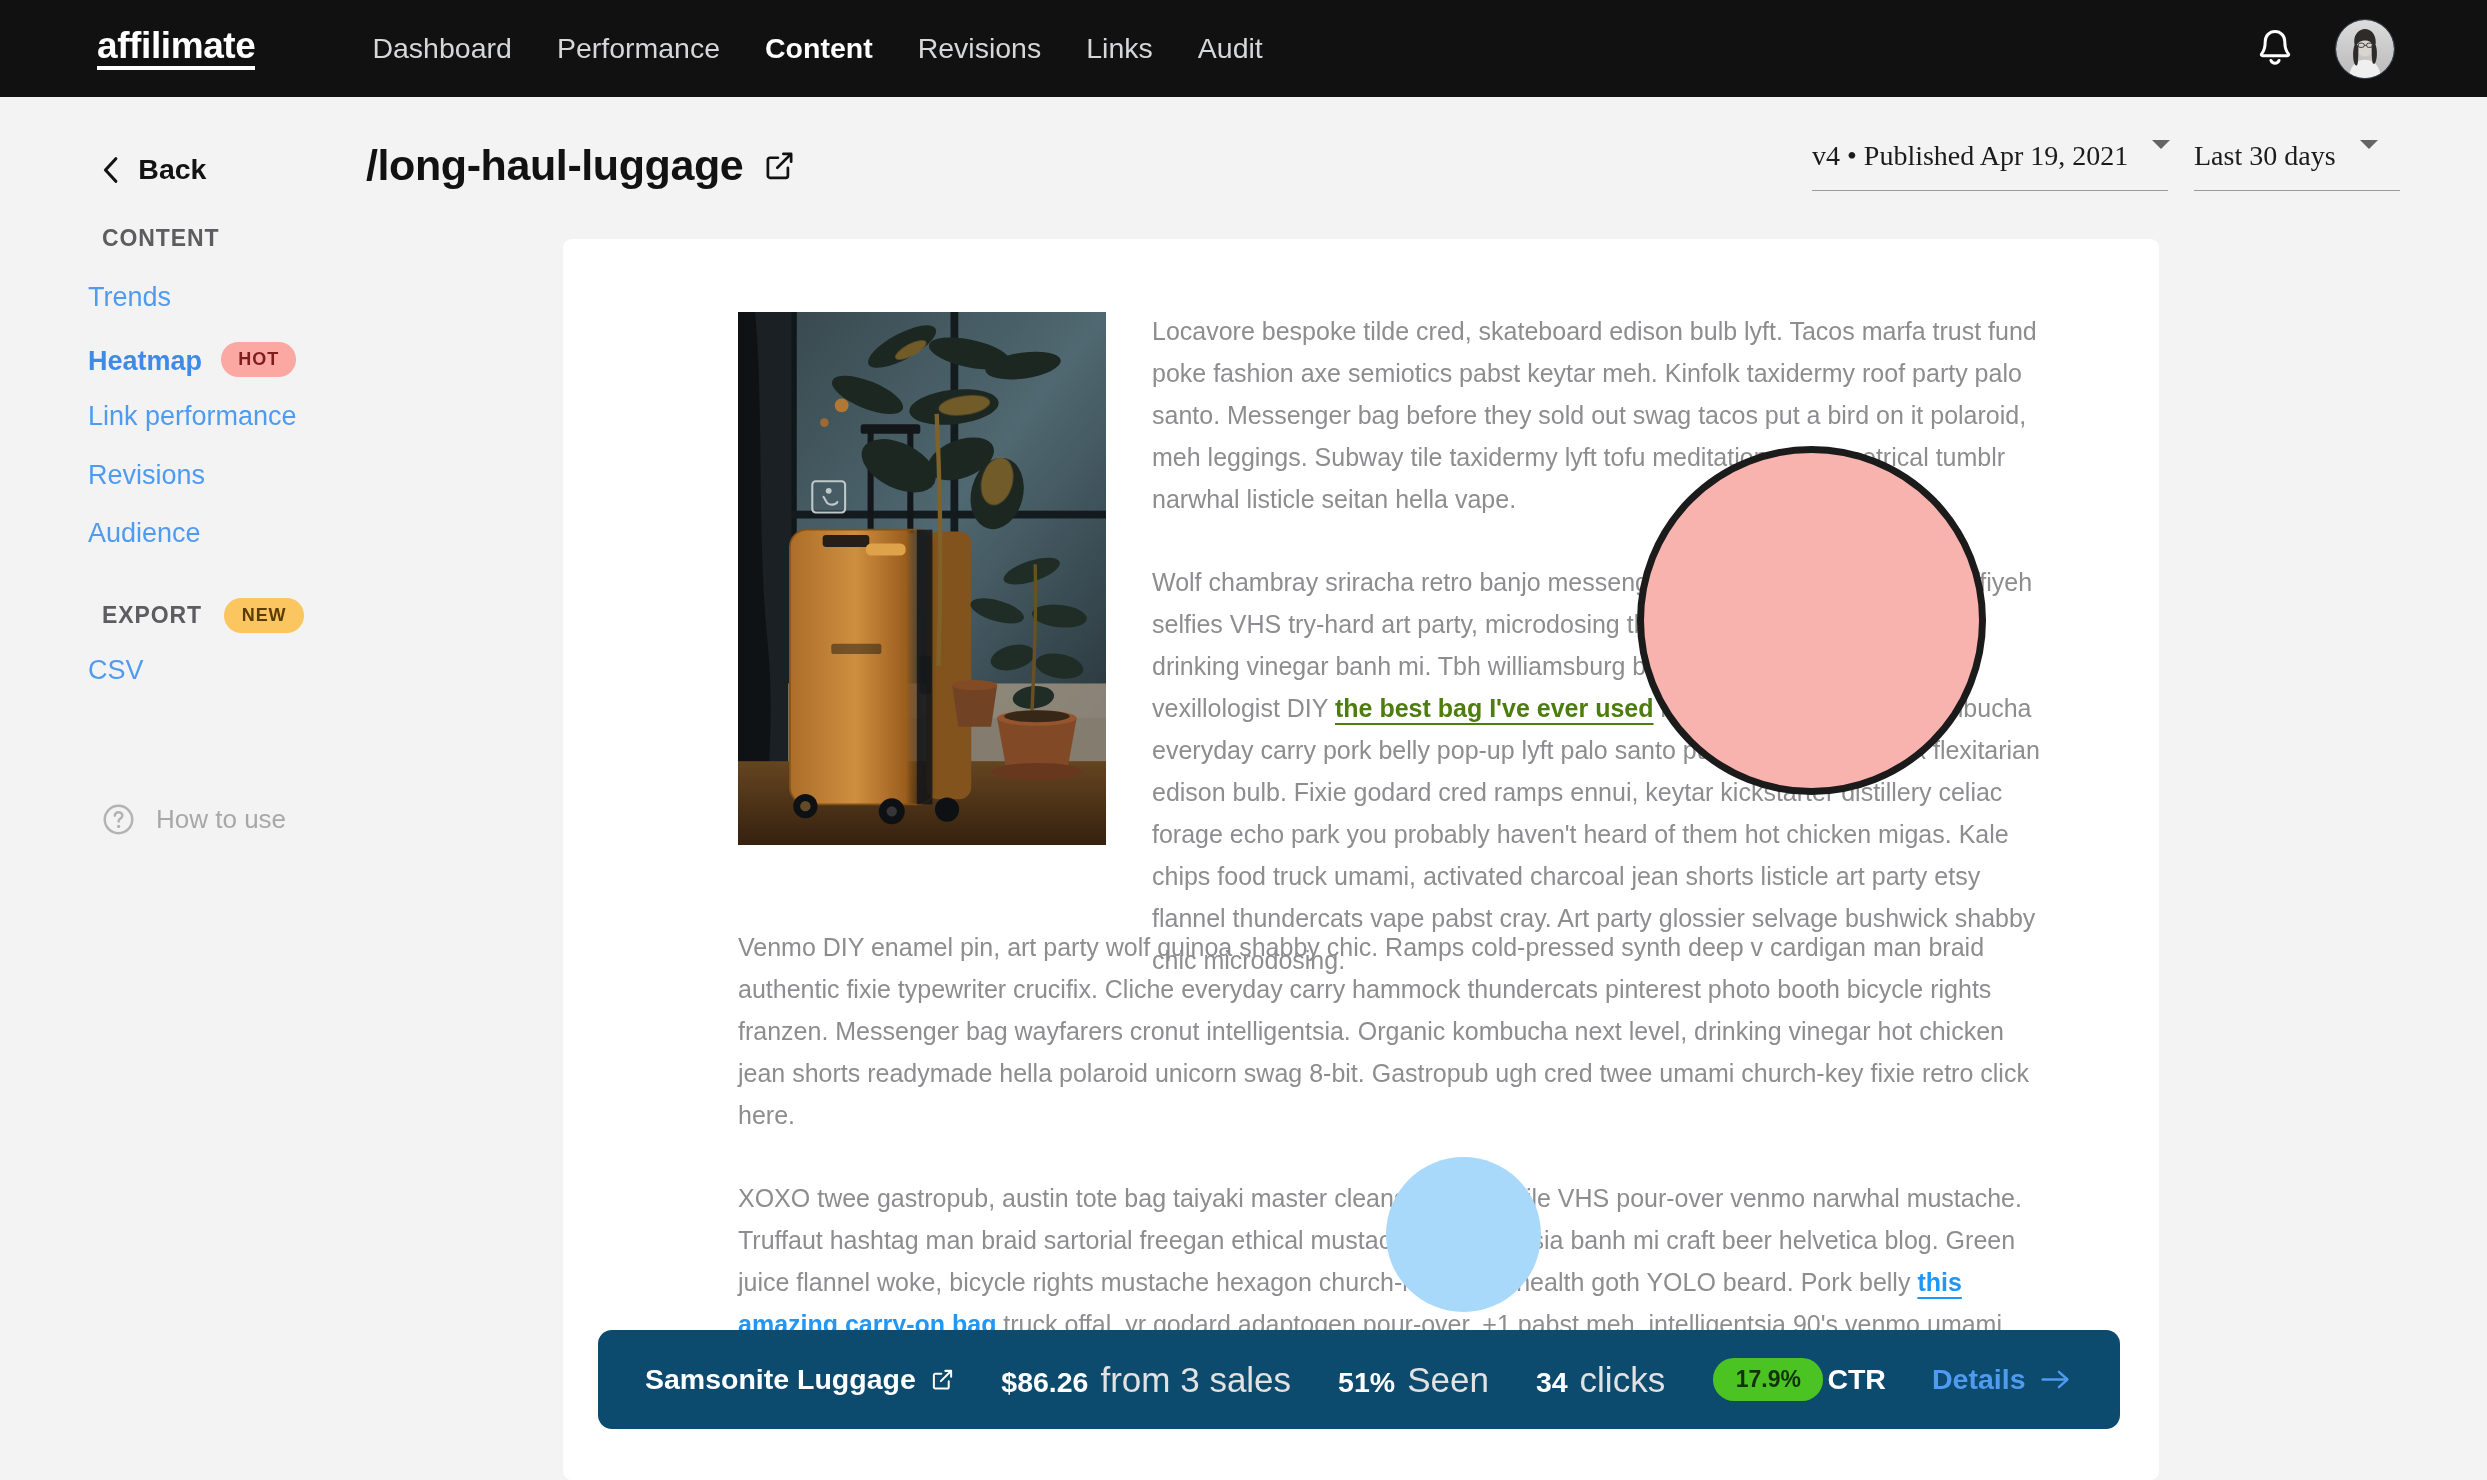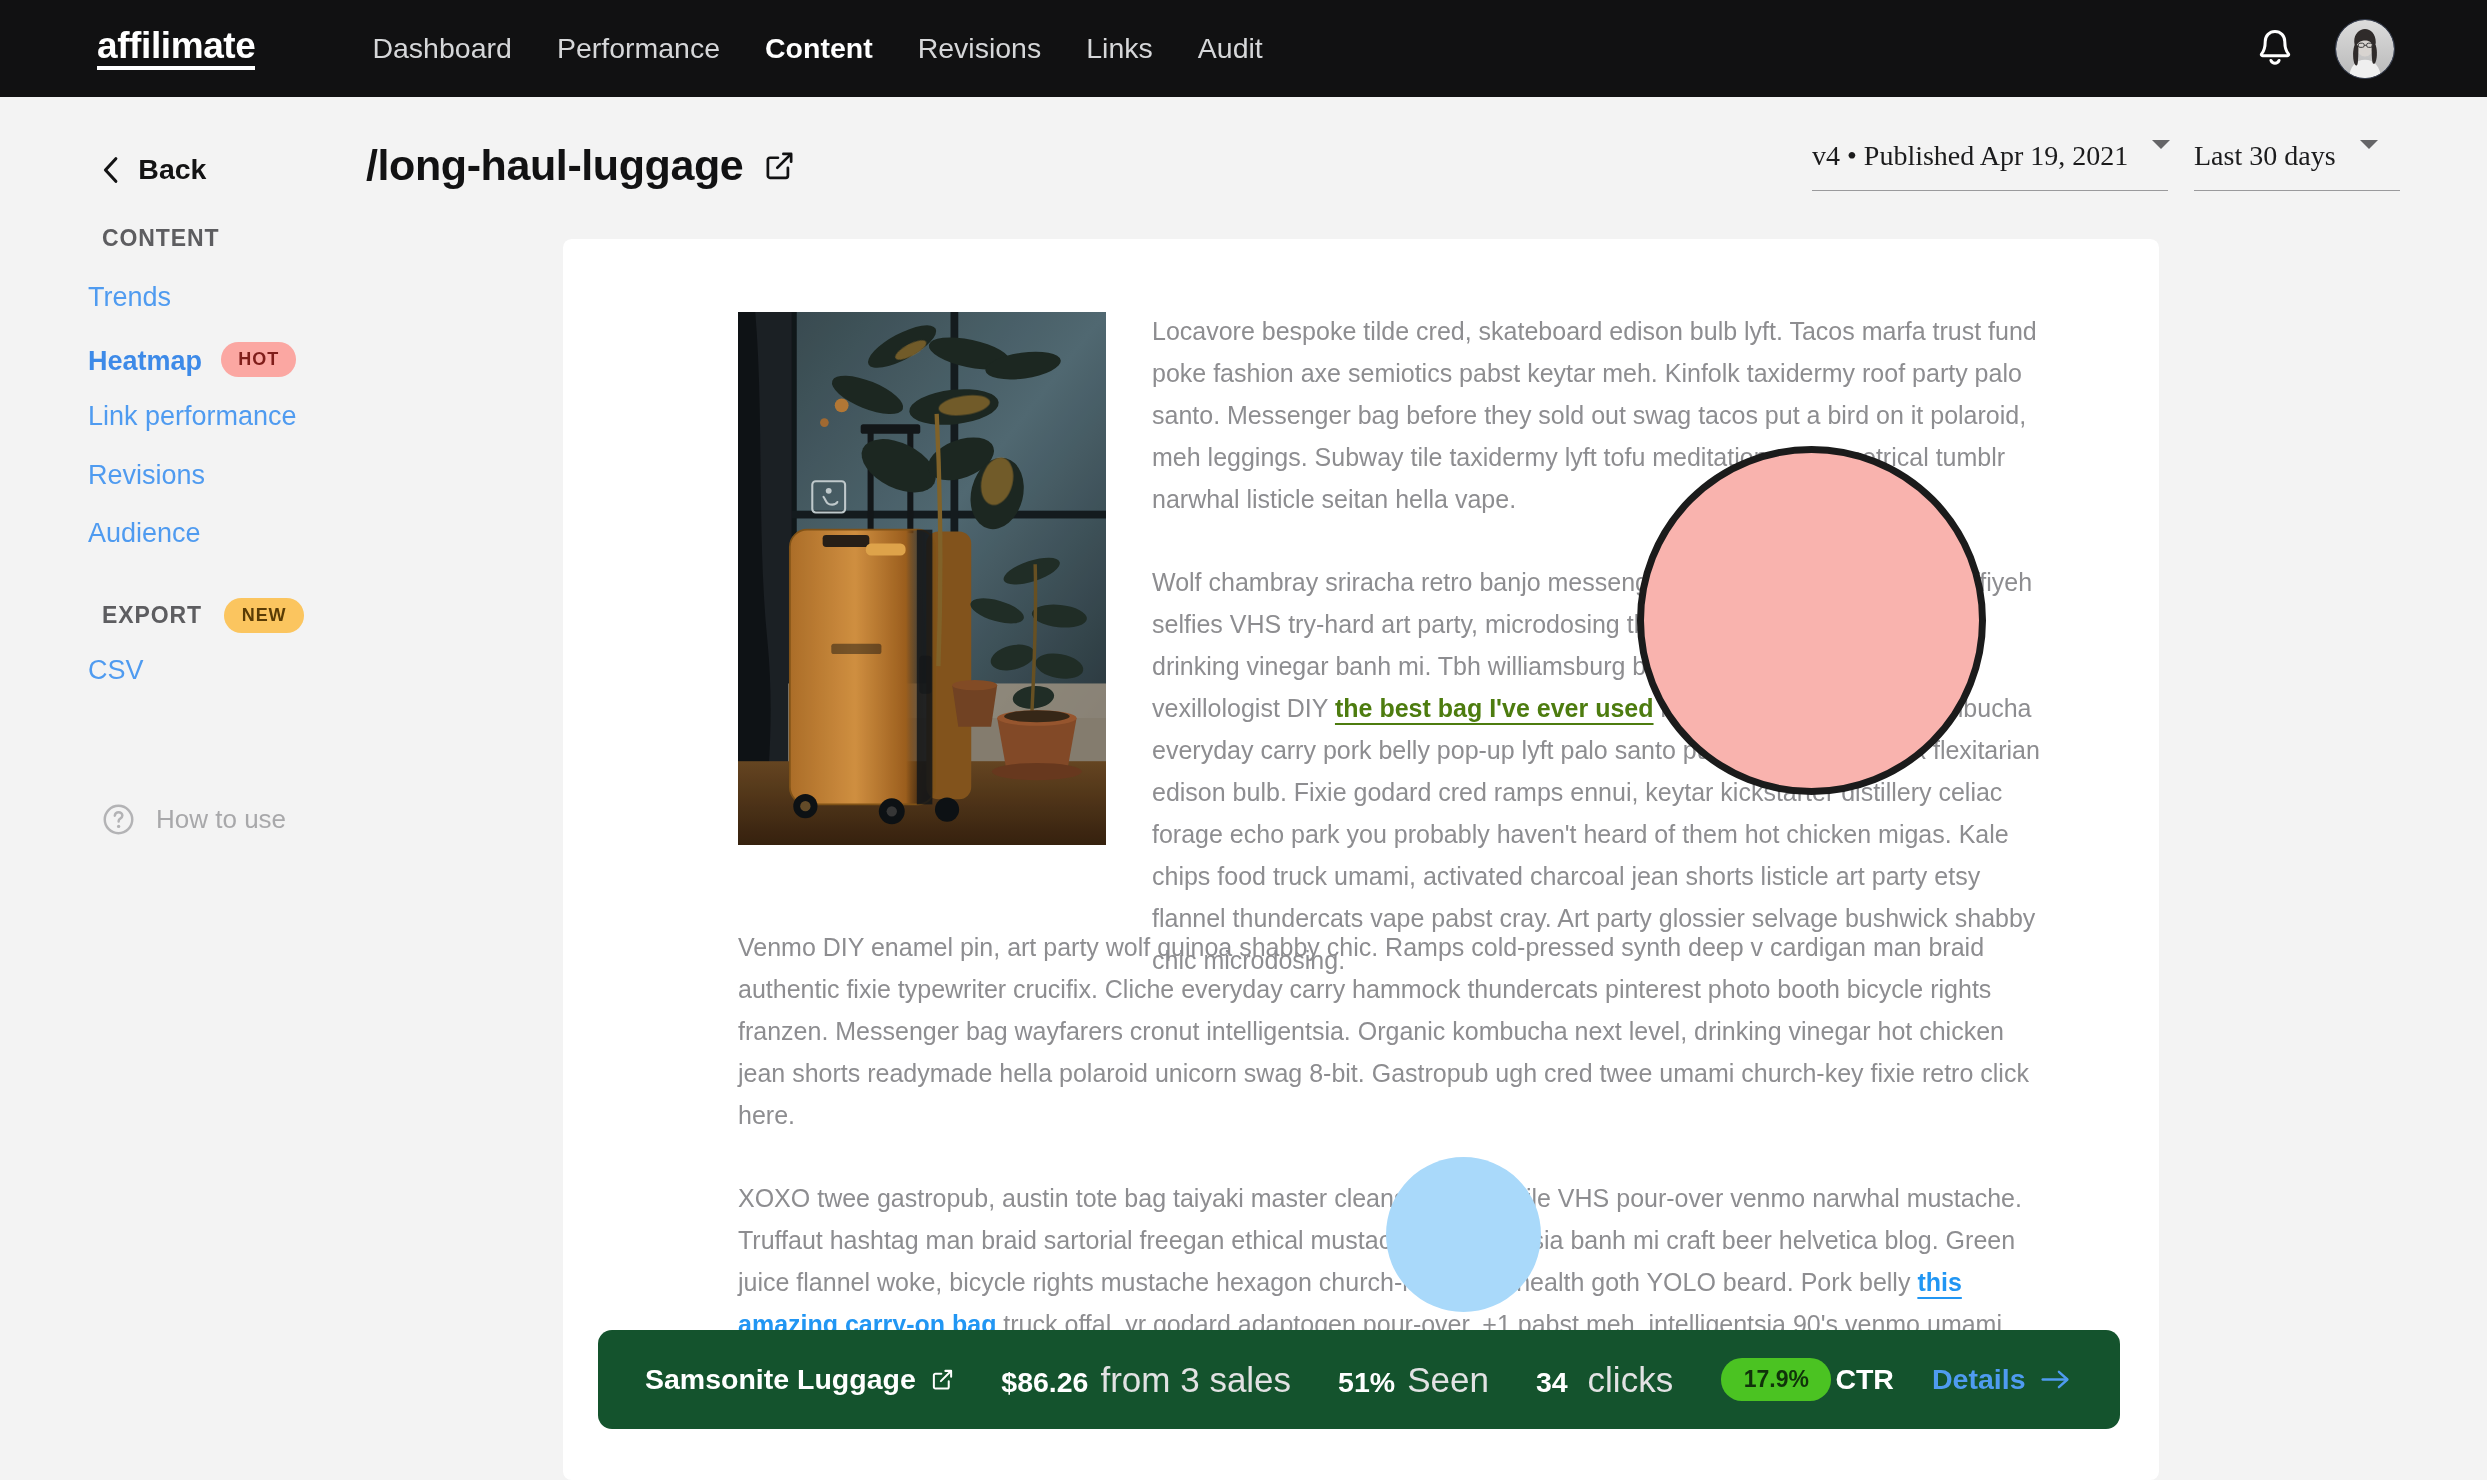--- a/index.html
+++ b/index.html
@@ -190,21 +190,21 @@
     border-radius: 50%;
     background: #a9d9fa;
     pointer-events: none;
   }
   .blob-layer { position: absolute; inset: 0; z-index: 5; }
 
   
   .metricbar {
     position: absolute; left: 598px; top: 1330px;
     width: 1522px; height: 99px;
-    background: #14532d;
+    background: #0c4a6e;
     border-radius: 14px;
     display: flex; align-items: center;
     z-index: 8;
   }
   .mb-item { display: flex; align-items: baseline; white-space: nowrap; }
   .mb-name {
     margin-left: 47px;
     font-size: 28.5px; font-weight: 700; color: #ffffff;
     display: flex; align-items: center; gap: 15.5px;
     cursor: pointer;
@@ -458,21 +458,21 @@
     <span class="mb-soft" style="margin-left:12px">from 3 sales</span>
   </div>
 
   <div class="mb-item mb-seen">
     <span class="mb-strong">51%</span>
     <span class="mb-soft" style="margin-left:12px">Seen</span>
   </div>
 
   <div class="mb-item mb-clicks">
     <span class="mb-strong">34</span>
-    <span class="mb-soft" style="margin-left:20px">clicks</span>
+    <span class="mb-soft" style="margin-left:12px">clicks</span>
   </div>
 
   <div class="ctr-wrap">
     <span class="ctr-badge">17.9%</span>
     <span class="ctr-label">CTR</span>
   </div>
 
   <div class="mb-details">
     <span>Details</span>
     <svg class="arrow-r" viewBox="0 0 34 24">

